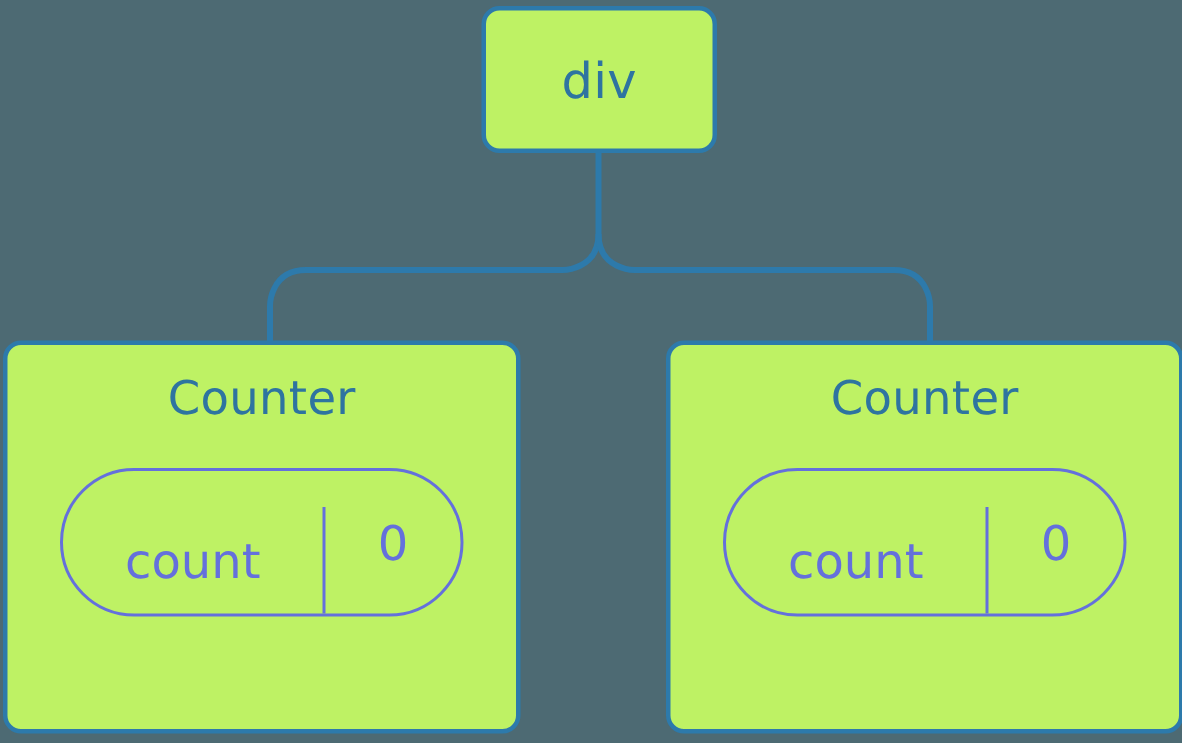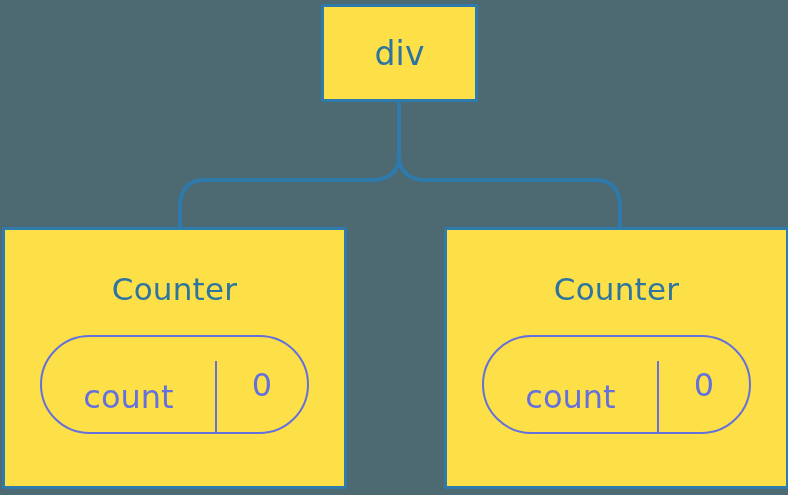--- a/index.html
+++ b/index.html
@@ -29,23 +29,23 @@
     top: 0;
     width: 788px;
     height: 495px;
     z-index: 1;
   }
 
   
   .node {
     position: absolute;
     z-index: 2;
-    background: #fde047;
+    background: #bef264;
     border: 3px solid #2d7aab;
-    border-radius: 1px;
+    border-radius: 12px;
     box-sizing: border-box;
     display: flex;
     flex-direction: column;
     align-items: center;
   }
 
   
   #node-div {
     left: 321px;
     top: 4px;
@@ -59,21 +59,21 @@
     color: #2e74a0;
     letter-spacing: 0.2px;
     line-height: 1;
     user-select: none;
   }
 
   
   .node-component {
     top: 227px;
     height: 262px;
-    padding-top: 44px;
+    padding-top: 21px;
   }
   #node-counter-left {
     left: 2px;
     width: 345px;
   }
   #node-counter-right {
     left: 444px;
     width: 345px;
   }
 

